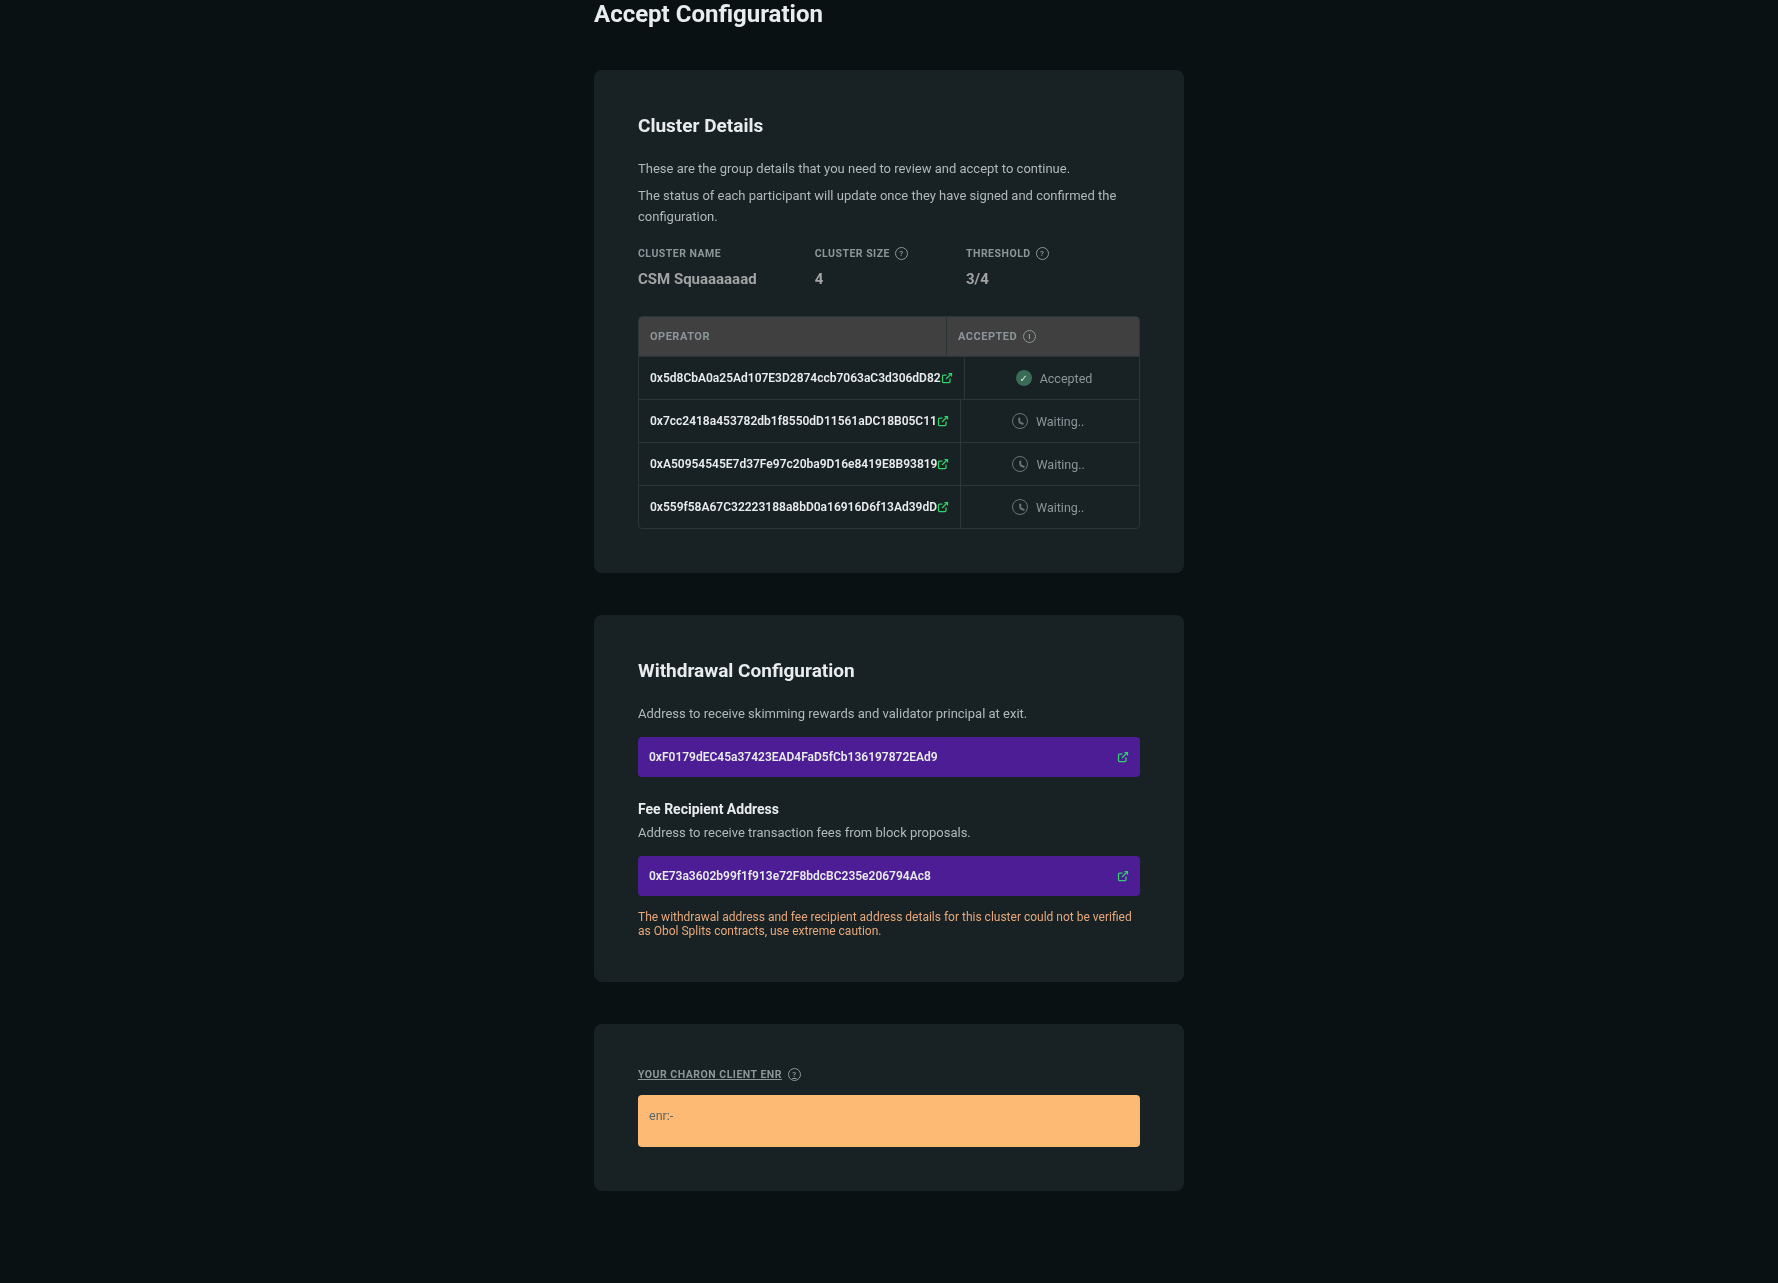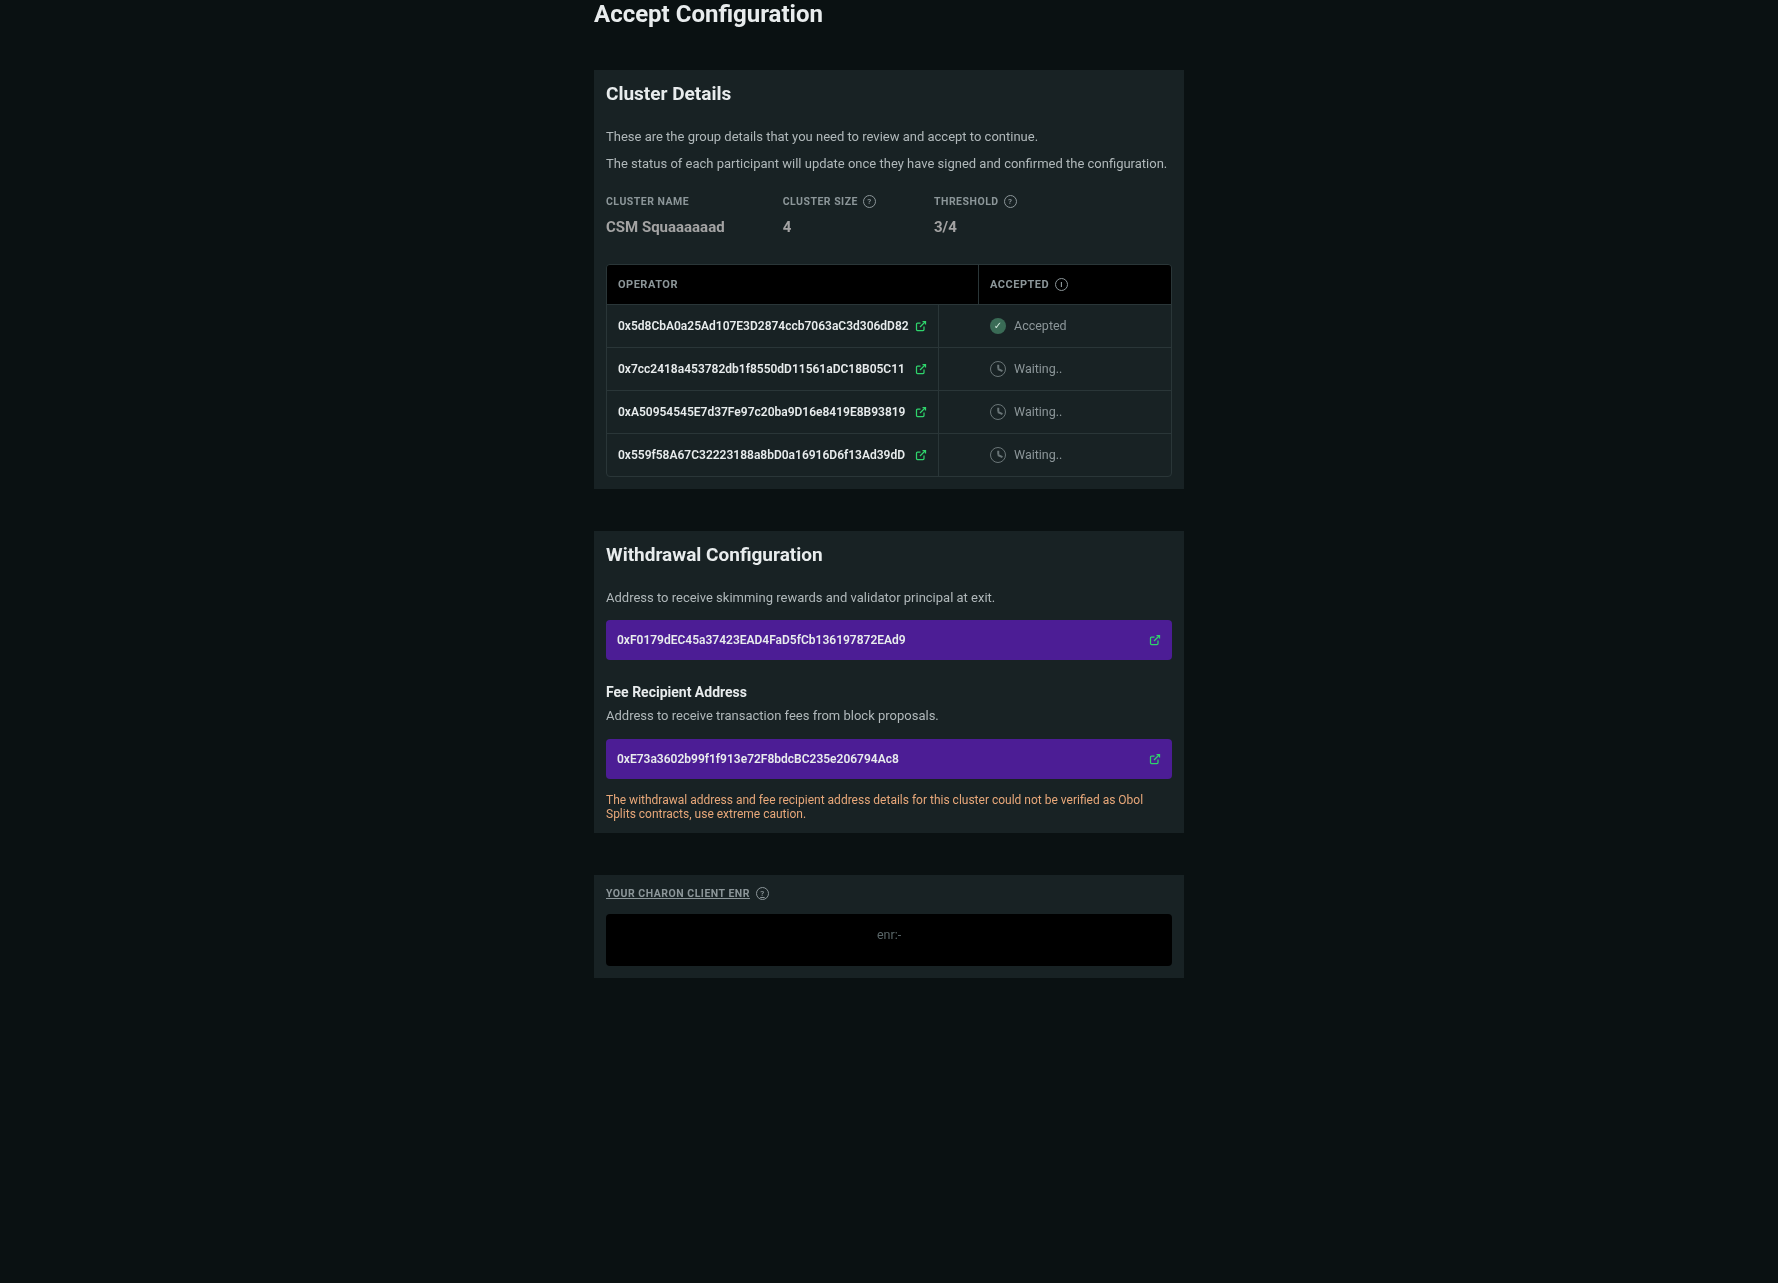--- a/index.html
+++ b/index.html
@@ -17,22 +17,22 @@
   }
   .page-title {
     color: #e8eced;
     font-size: 24px;
     font-weight: 700;
     margin-bottom: 0;
     padding-top: 0;
   }
   .card {
     background: #182224;
-    border-radius: 0;
-    padding: 12px;
+    border-radius: 8px;
+    padding: 44px;
     margin-top: 42px;
   }
   .card:first-of-type { margin-top: 42px; }
   .card-title {
     color: #e8eced;
     font-size: 19px;
     font-weight: 700;
     margin-bottom: 22px;
   }
   .card-desc {
@@ -87,21 +87,21 @@
     color: #8c9699;
     font-weight: 700;
   }
   .table {
     border: 1px solid #2a3638;
     border-radius: 4px;
     overflow: hidden;
   }
   .table-header {
     display: flex;
-    background: #000000;
+    background: #404040;
     border-bottom: 1px solid #2a3638;
   }
   .th {
     color: #8c9699;
     font-size: 11px;
     font-weight: 700;
     letter-spacing: 0.5px;
     padding: 13px 11px;
     text-transform: uppercase;
     display: flex;
@@ -214,25 +214,24 @@
     gap: 6px;
     color: #8c9699;
     font-size: 10.5px;
     font-weight: 700;
     letter-spacing: 0.5px;
     text-transform: uppercase;
     margin-bottom: 14px;
     text-decoration: underline;
   }
   .enr-box {
-    background: #000000;
+    background: #fdba74;
     border-radius: 4px;
     padding: 12px 11px;
     min-height: 52px;
-    text-align: center;
   }
   .enr-placeholder {
     color: #5a6668;
     font-size: 12.5px;
   }
   .spacer-sm { height: 20px; }
   .link-svg { width: 12px; height: 12px; }
 </style>
 </head>
 <body>

